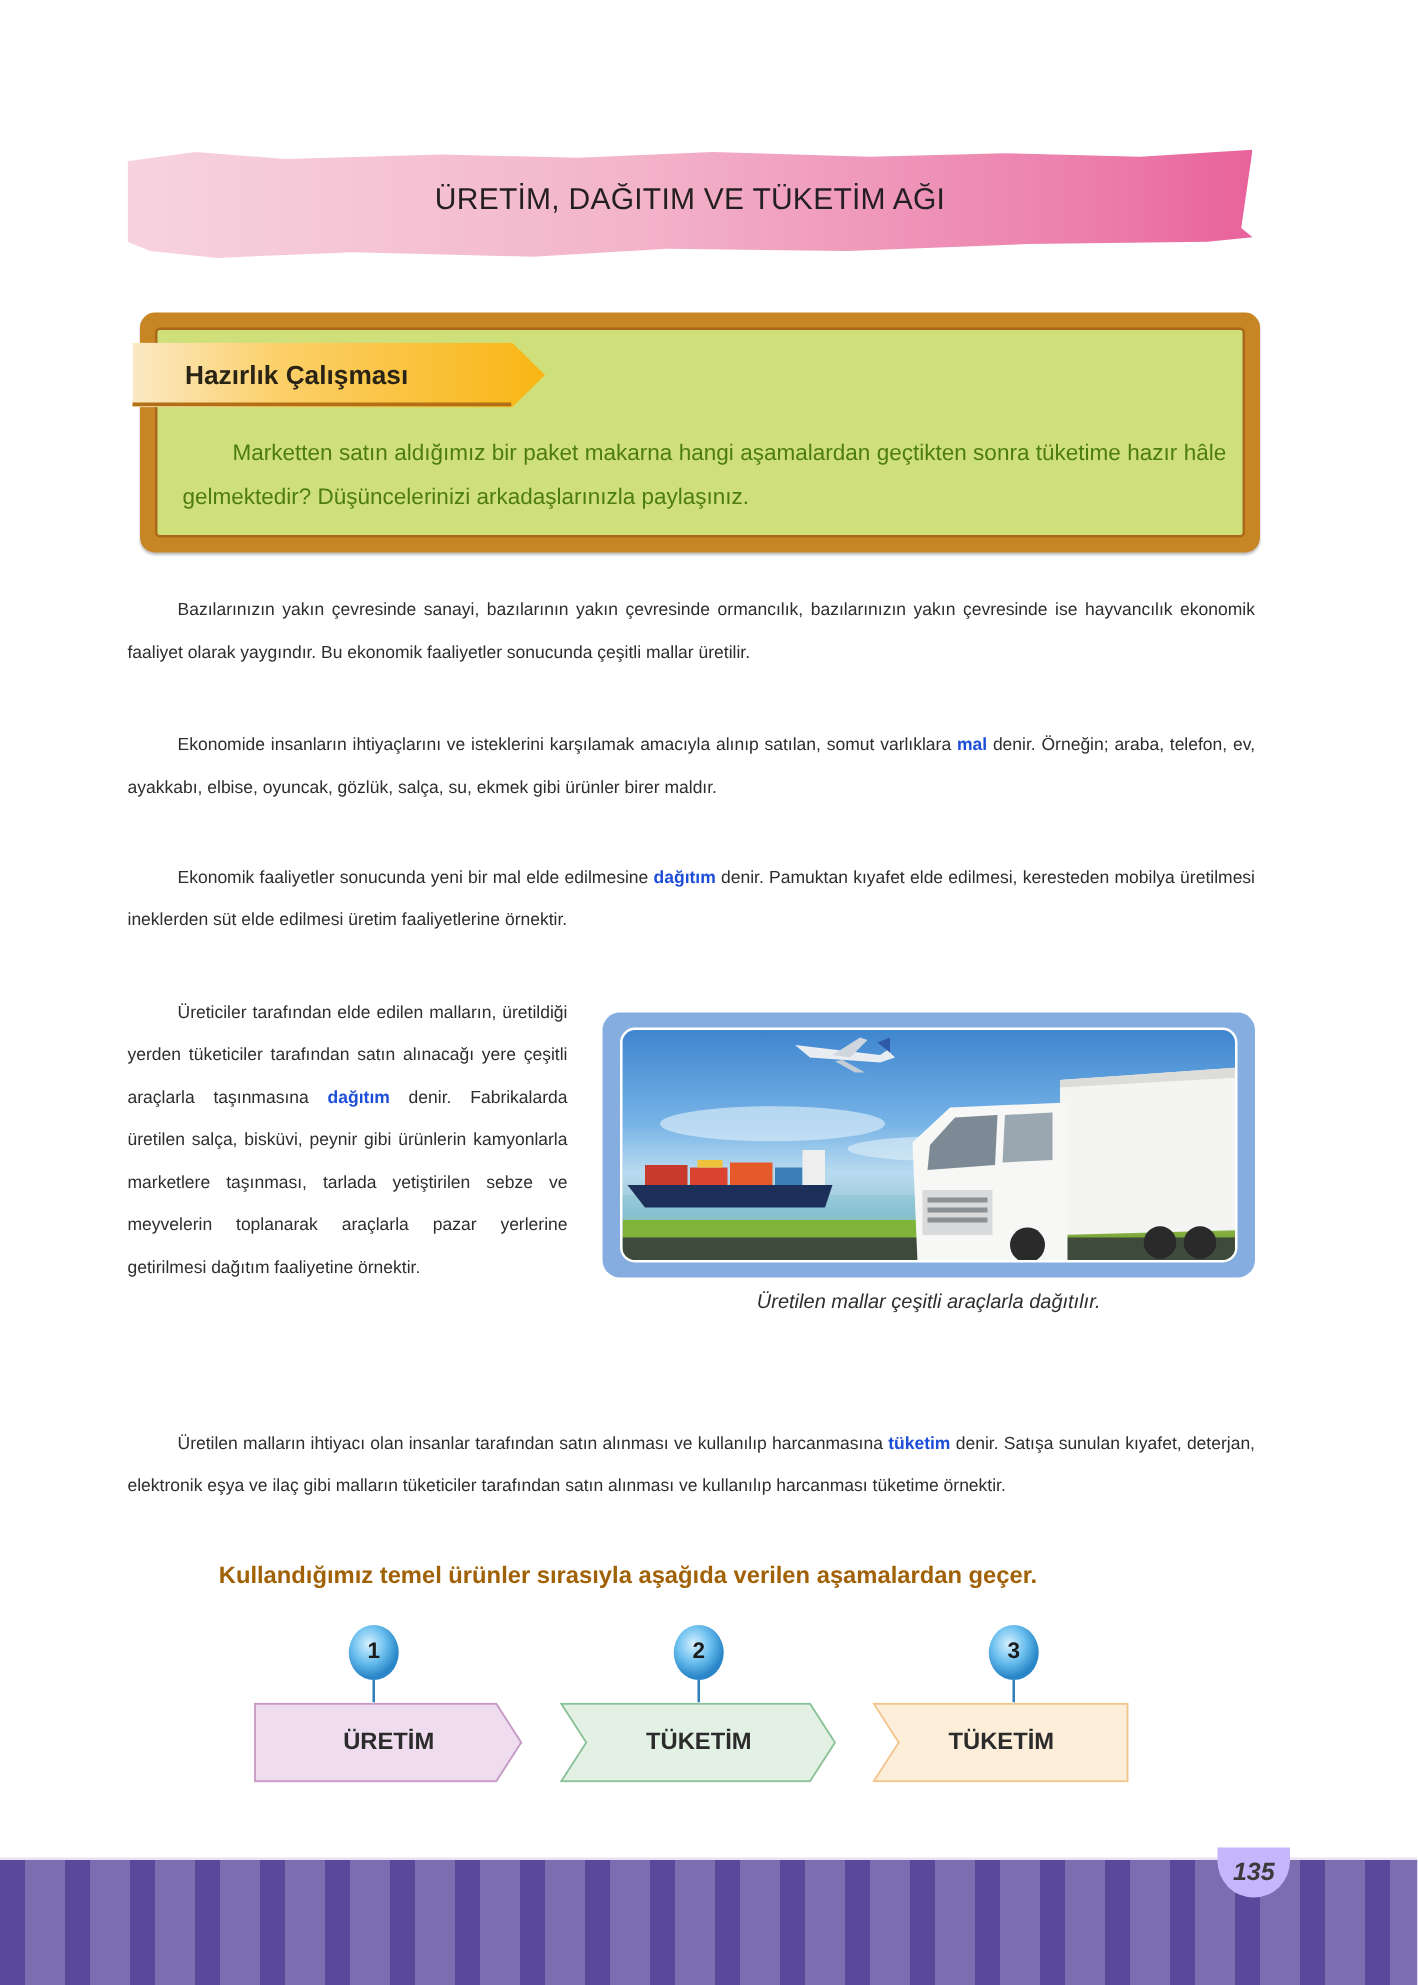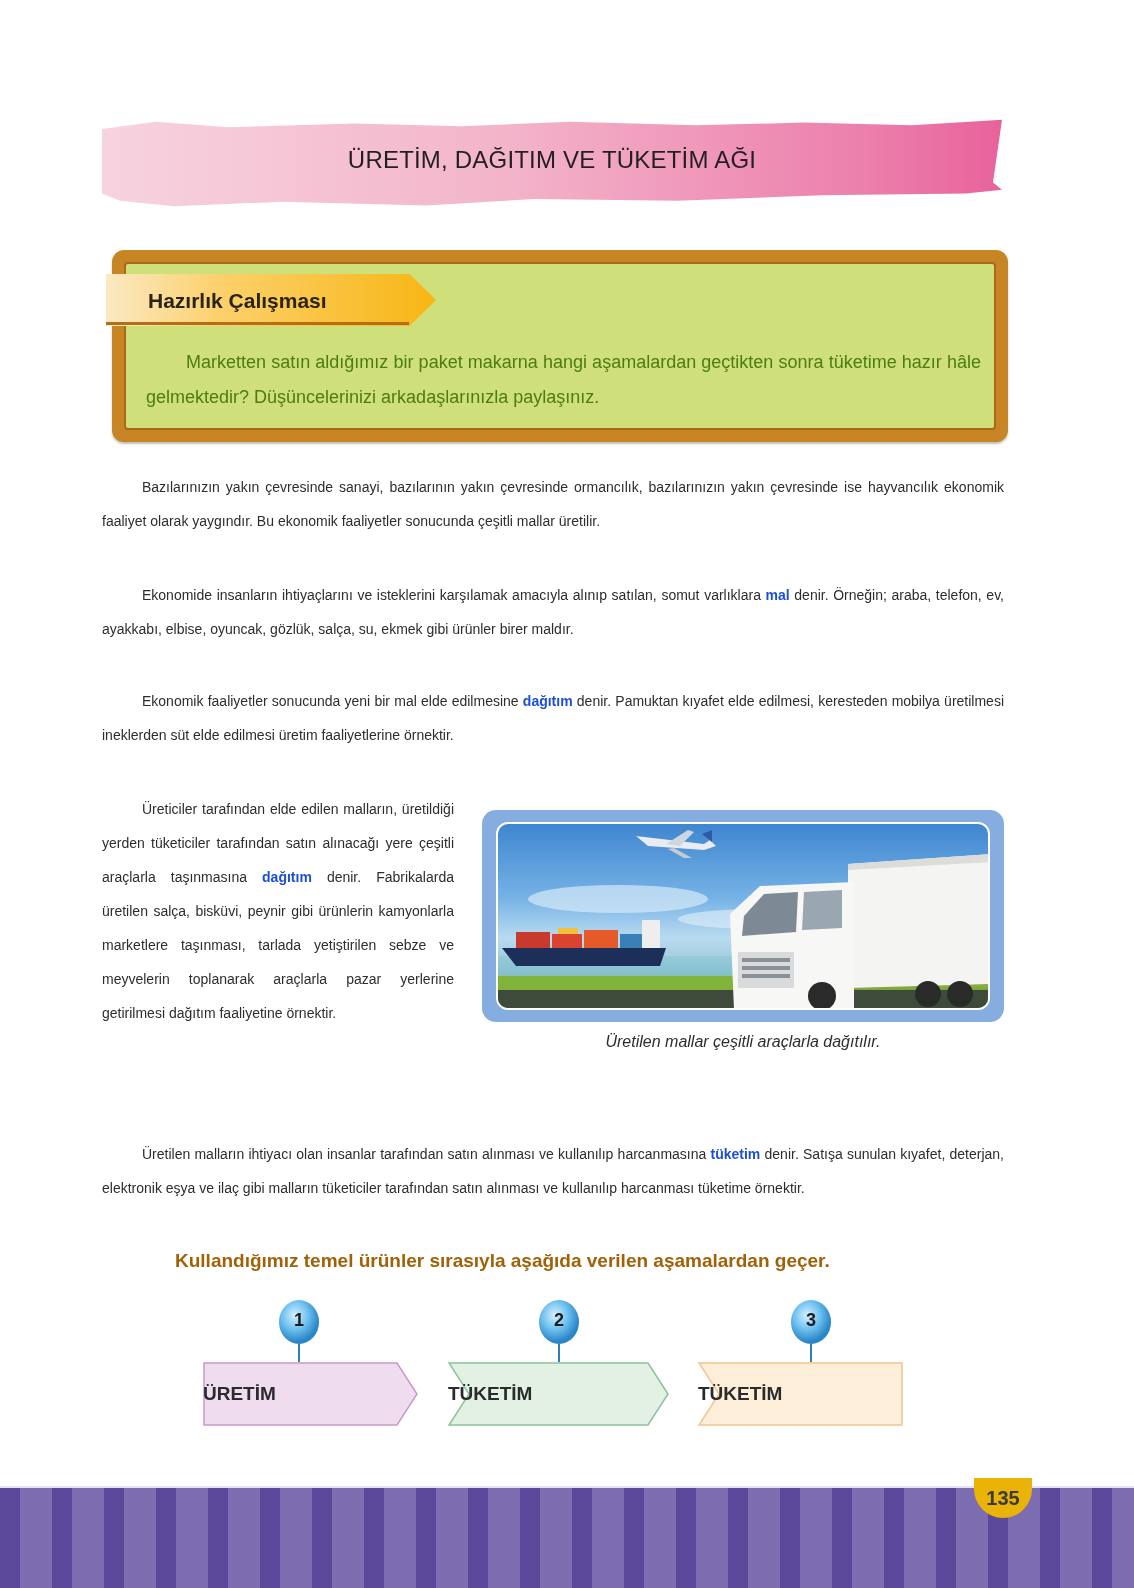--- a/index.html
+++ b/index.html
@@ -74,21 +74,21 @@
     position: absolute; left: 482px; top: 1033px; width: 522px; text-align: center;
     font-size: 16px; font-style: italic; color: #2e2e2e;
   }
 
   
   .stages-heading {
     position: absolute; left: 142px; top: 1250px; font-size: 19px; font-weight: bold; color: #a16207; margin-left: 33px;
   }
   .stage {
     position: absolute; top: 1362px; height: 64px;
-    display: flex; align-items: center; justify-content: flex-start;
+    display: flex; align-items: center; justify-content: center;
     font-size: 19px; font-weight: bold; color: #2b2b2b;
   }
   .stage-shape { position: absolute; left: 0; top: 0; }
   .stage-label { position: relative; z-index: 1; }
   .stage-1 { left: 203px; width: 216px; }
   .stage-2 { left: 448px; width: 222px; }
   .stage-3 { left: 698px; width: 206px; }
   .pin {
     position: absolute; width: 46px; height: 52px;
   }
@@ -98,23 +98,23 @@
   }
 
   
   .footer {
     position: absolute; left: 0; top: 1488px; width: 1134px; height: 100px;
     background: repeating-linear-gradient(90deg, #5a489a 0px, #5a489a 20px, #7c6db0 20px, #7c6db0 52px);
   }
   .footer-line { position: absolute; left: 0; top: 1486px; width: 1134px; height: 2px; background: #e8e2f2; }
   .page-badge {
     position: absolute; left: 974px; top: 1478px; width: 58px; height: 40px;
-    background: #eab308; border-radius: 0 0 29px 29px;
+    background: #c4b5fd; border-radius: 0 0 29px 29px;
     display: flex; align-items: center; justify-content: center;
-    font-size: 20px; font-weight: bold; color: #3a3a3a;
+    font-size: 20px; font-weight: bold; color: #3a3a3a; font-style: italic;
   }
 </style>
 </head>
 <body>
 
 <div class="title-banner"></div>
 <h1 class="title-text">ÜRETİM, DAĞITIM VE TÜKETİM AĞI</h1>
 
 <div class="prep-box"></div>
 <div class="prep-inner"></div>

